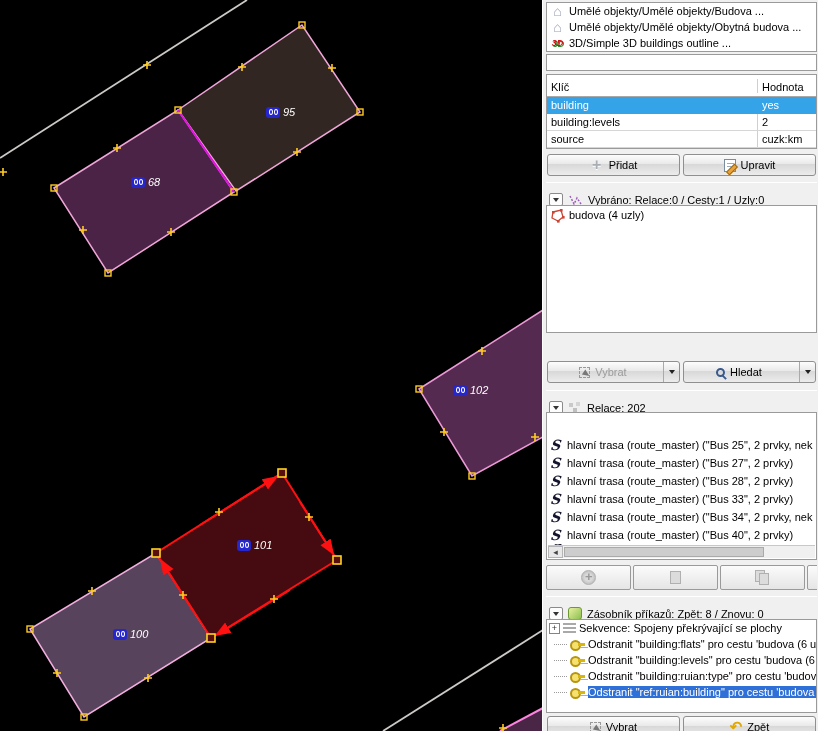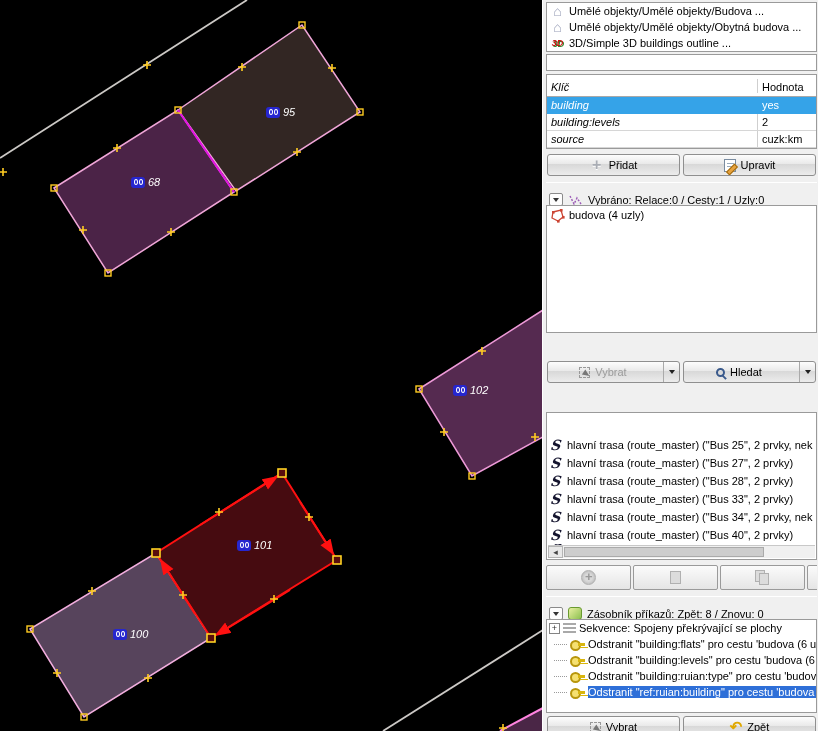--- a/index.html
+++ b/index.html
@@ -23,21 +23,21 @@
   .prow { display:flex; align-items:center; gap:4px; height:16px; padding-left:3px;
     white-space:nowrap; overflow:hidden; }
   .ico { display:inline-flex; align-items:center; justify-content:center; flex:none; }
   .house { width:15px; font-size:14px; color:#9aa0b8; line-height:10px; }
   .threed { width:15px; font-size:9px; font-weight:bold; color:#cc1111;
     text-shadow:1px 1px 0 #2a8a2a; font-style:italic; }
 
   
   .trow { display:flex; height:17px; border-bottom:1px solid #d6d6d6; }
   .trow.head { height:22px; align-items:center; border-bottom:1px solid #a8a8a8; }
-  .tkey { width:211px; padding:2px 0 0 4px; border-right:1px solid #cfcfcf; overflow:hidden; white-space:nowrap;font-style:italic; }
+  .tkey { width:211px; padding:2px 0 0 4px; border-right:1px solid #cfcfcf; overflow:hidden; white-space:nowrap; }
   .tval { flex:1; padding:2px 1px 0 4px; overflow:hidden; white-space:nowrap; }
   .trow.sel { background:#35a3e8; color:#fff; border-bottom:none; }
   .trow.sel .tkey { border-right-color:#35a3e8; }
 
   
   .btnrow { display:flex; gap:3px; padding:0 1px; }
   .btn { flex:1; height:22px; background:linear-gradient(#fdfdfd,#e9e9e9 45%,#d8d8d8 46%,#ececec);
     border:1px solid #8f8f8f; border-radius:3px; display:flex; align-items:center;
     justify-content:center; gap:5px; font-size:11px; overflow:hidden; white-space:nowrap; }
   .btn.disabled { color:#9b9b9b; }
@@ -317,20 +317,33 @@
         <span class="main">
             <span class="ico mag"></span>
           <span>Hledat</span>
           </span>
         <span class="drop">
             <span class="caret"></span>
           </span>
         </button>
     </div>
 
+    <div class="abs shead" style="top:390px">
+      <span class="collapse">
+          <span class="caret"></span>
+        </span>
+      <span class="ico rel-icon">
+        <svg width="14" height="13">
+            <rect x="1" y="2" width="4" height="4" fill="#c9c9c9"></rect>
+            <rect x="8" y="1" width="4" height="4" fill="#d5d5d5"></rect>
+            <rect x="5" y="7" width="4" height="4" fill="#c0c0c0"></rect>
+          </svg>
+        </span>
+      <span>Relace: 202</span>
+    </div>
     <div class="abs whitebox" style="top:412px;height:148px">
       <div id="rel-list">
         <div class="lrow">
             <span class="ico route-icon">S</span>
             <span>hlavní trasa (route_master) ("Bus 25", 2 prvky, nek</span>
           </div>
         <div class="lrow">
             <span class="ico route-icon">S</span>
             <span>hlavní trasa (route_master) ("Bus 27", 2 prvky)</span>
           </div>

